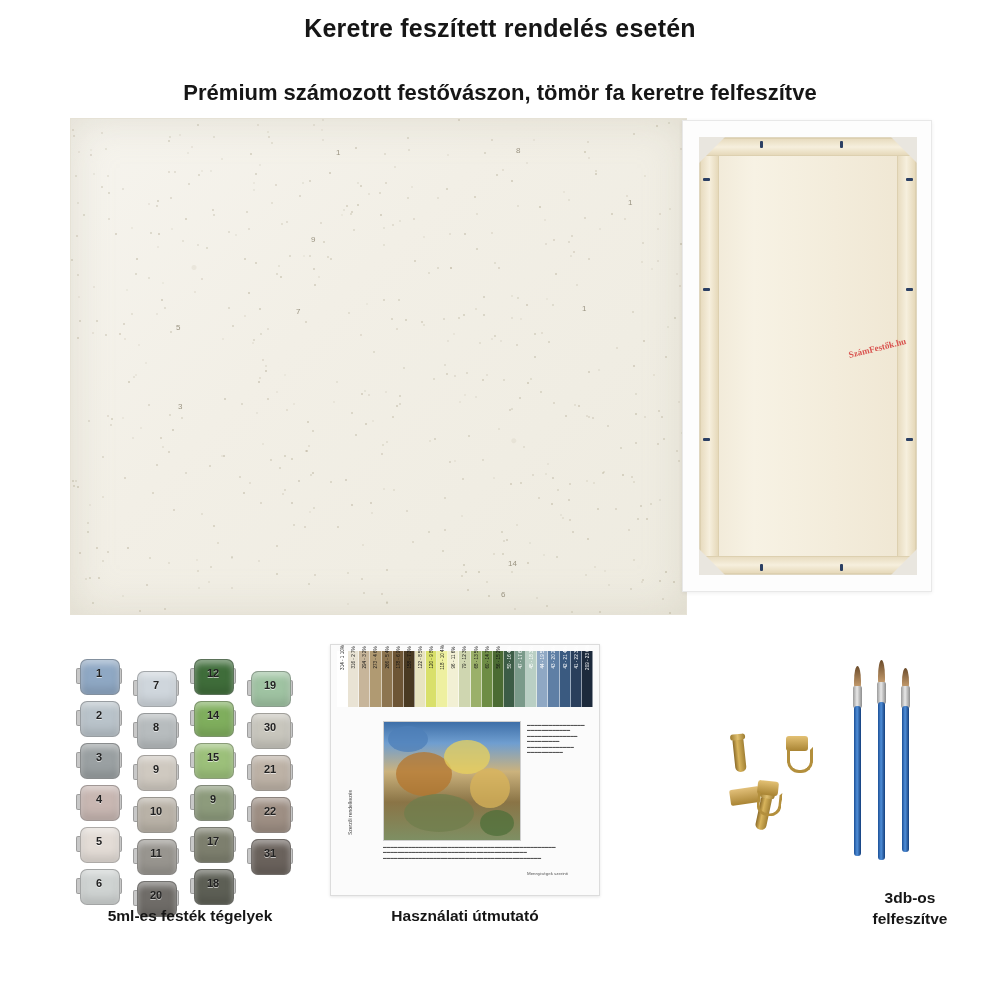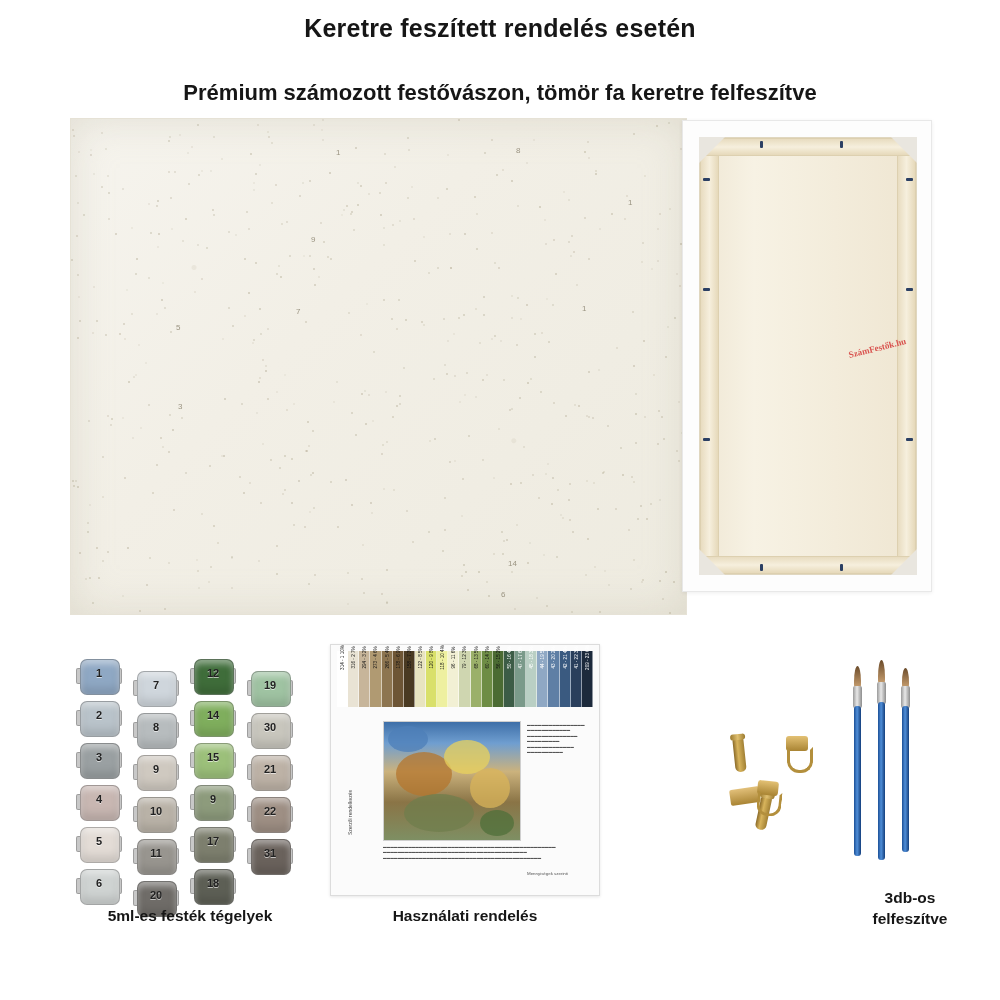--- a/index.html
+++ b/index.html
@@ -1214,17 +1214,17 @@
     </div>
     <div class="brush" style="left:48px;">
       <div class="tip" style="top:16px;  height:20px;"></div>
       <div class="ferrule" style="top:34px;"></div>
       <div class="handle" style="top:54px;  height:146px;"></div>
     </div>
   </div>
 </div>
 
 <div class="cap cap-pots">5ml-es festék tégelyek</div>
-<div class="cap cap-manual">Használati rendelés</div>
+<div class="cap cap-manual">Használati útmutató</div>
 <div class="cap cap-brushes">
   <span>3db-os</span><br>
   <span>felfeszítve</span>
 </div>
 
 </body></html>

